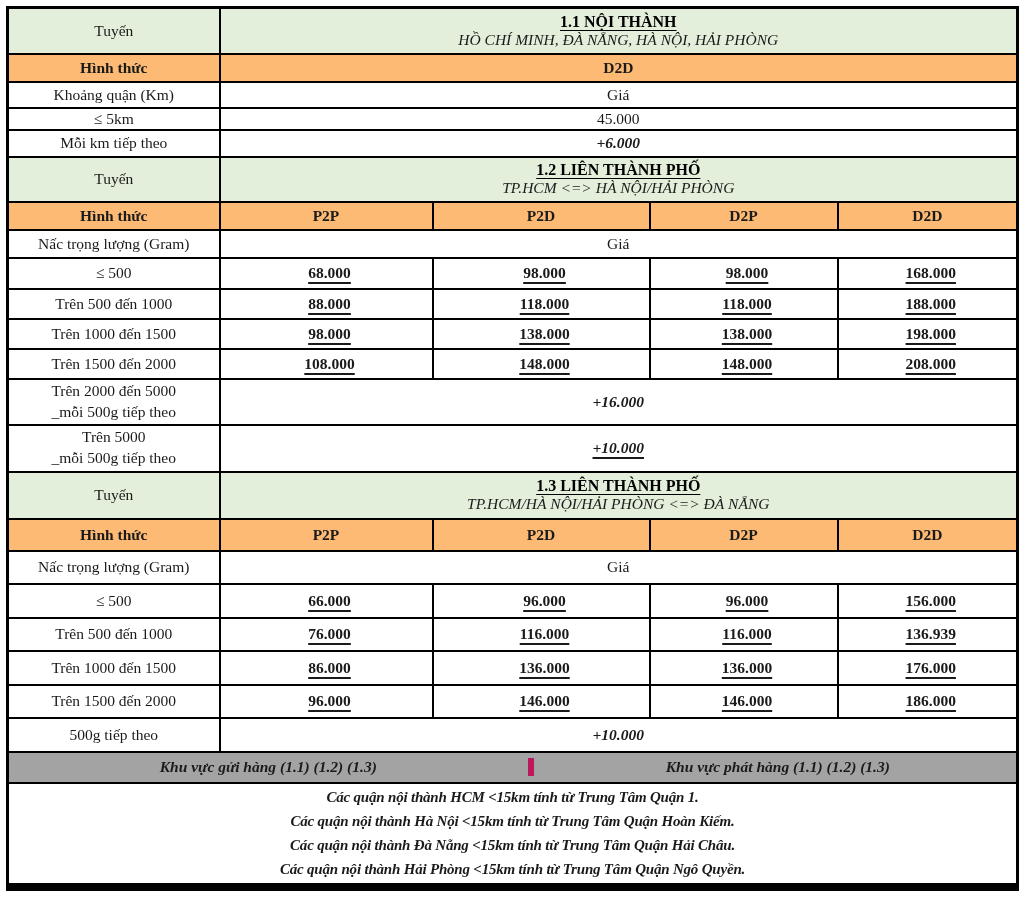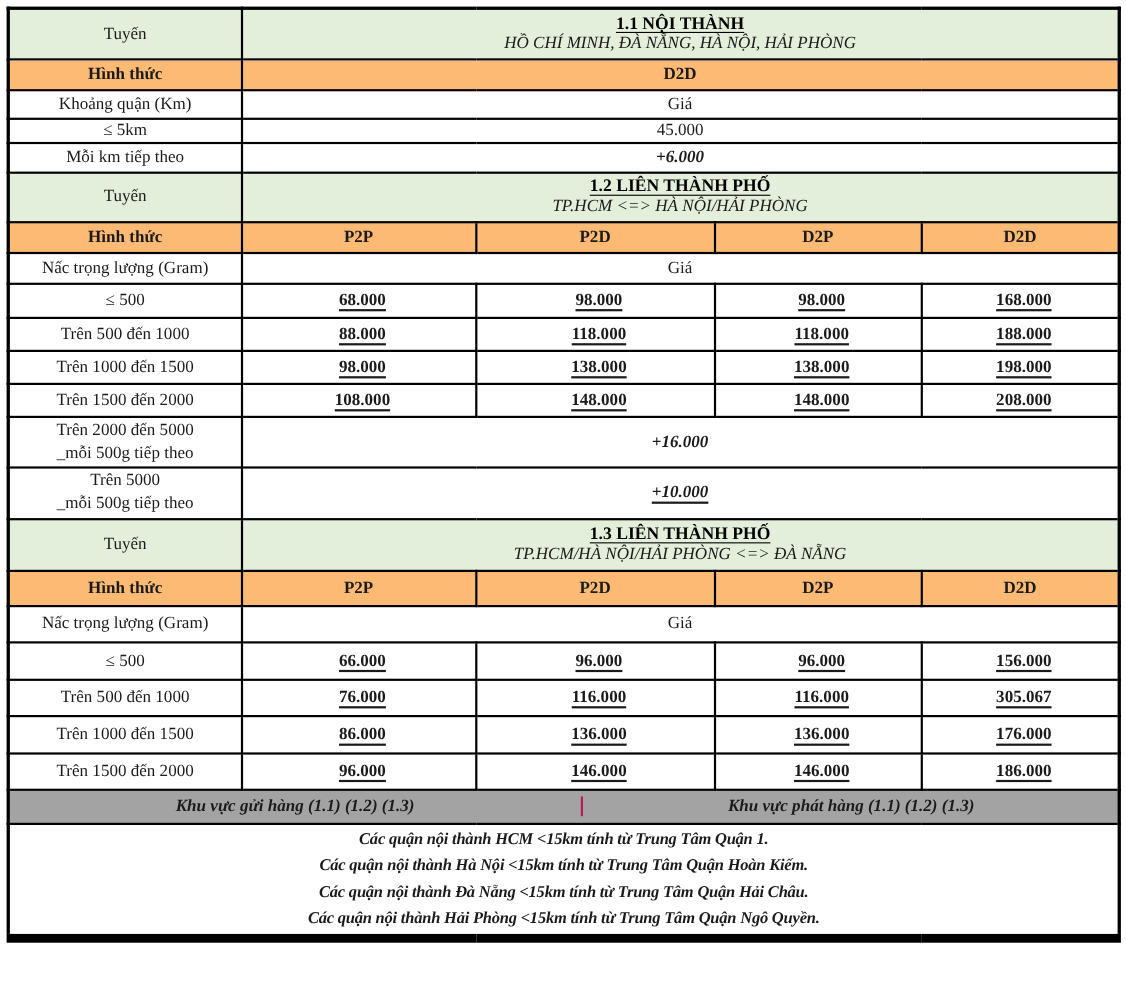--- a/index.html
+++ b/index.html
@@ -16,21 +16,21 @@
   .bi{font-weight:bold;font-style:italic;}
   .u{text-decoration:underline;text-underline-offset:4px;text-decoration-thickness:1.5px;}
   .sec-title{color:#000000;font-weight:bold;font-size:16px;
              text-decoration:underline;text-underline-offset:3px;}
   .sec-route{font-size:15.5px;font-style:italic;}
   .price-val{font-weight:bold;padding-left:11px;}
   .two-line span{display:block;line-height:1.35;}
   .zone-wrap{display:flex;width:100%;height:100%;align-items:stretch;}
   .zone-cell{flex:0 0 51.5%;display:flex;align-items:center;justify-content:center;
              font-weight:bold;font-style:italic;font-size:15.5px;}
-  .zone-cell.right{flex:0 0 48.5%;border-left:2px solid #be185d;font-style:italic;}
+  .zone-cell.right{flex:0 0 48.5%;border-left:6px solid #be185d;font-style:italic;}
   .notes div{font-weight:bold;font-style:italic;font-size:15px;line-height:24px;
              letter-spacing:-0.2px;text-align:center;}
   td.nopad{padding:0;}
 </style>
 </head>
 <body>
 
 <div class="page">
 <table class="price">
   <colgroup>
@@ -150,36 +150,40 @@
     <td class="price-val u">66.000</td>
     <td class="price-val u">96.000</td>
     <td class="price-val u">96.000</td>
     <td class="price-val u">156.000</td>
   </tr>
   <tr style="height:33px">
     <td>Trên 500 đến 1000</td>
     <td class="price-val u">76.000</td>
     <td class="price-val u">116.000</td>
     <td class="price-val u">116.000</td>
-    <td class="price-val u">305.067</td>
+    <td class="price-val u">136.939</td>
   </tr>
   <tr style="height:34px">
     <td>Trên 1000 đến 1500</td>
     <td class="price-val u">86.000</td>
     <td class="price-val u">136.000</td>
     <td class="price-val u">136.000</td>
     <td class="price-val u">176.000</td>
   </tr>
   <tr style="height:33px">
     <td>Trên 1500 đến 2000</td>
     <td class="price-val u">96.000</td>
     <td class="price-val u">146.000</td>
     <td class="price-val u">146.000</td>
     <td class="price-val u">186.000</td>
   </tr>
+  <tr style="height:34px">
+    <td>500g tiếp theo</td>
+    <td colspan="4" class="bi">+10.000</td>
+  </tr>
 
   <tr style="height:31px">
     <td colspan="5" class="nopad bg-gray">
       <div class="zone-wrap">
         <div class="zone-cell">Khu vực gửi hàng (1.1) (1.2) (1.3)</div>
         <div class="zone-cell right">Khu vực phát hàng (1.1) (1.2) (1.3)</div>
       </div>
     </td>
   </tr>
 

